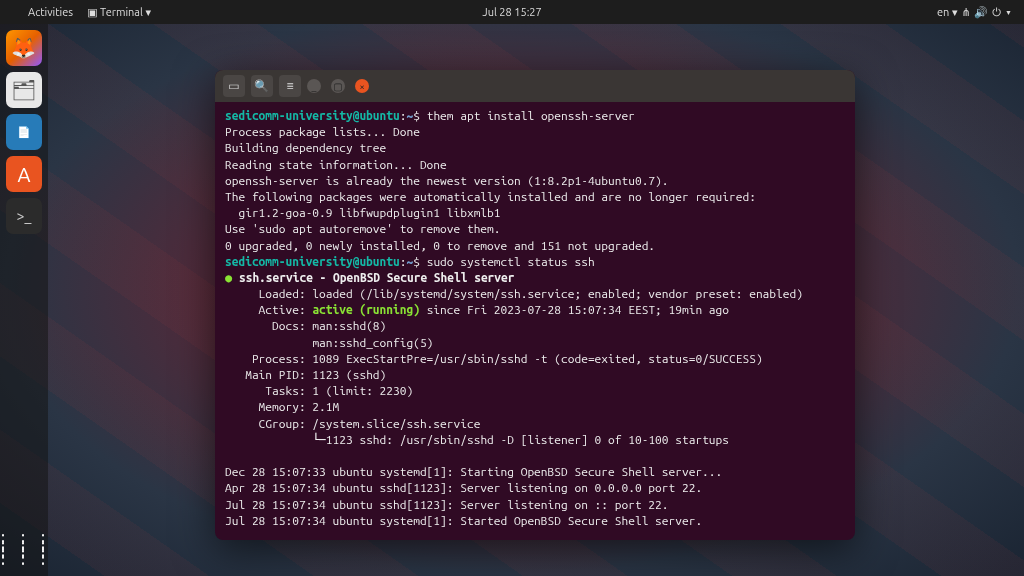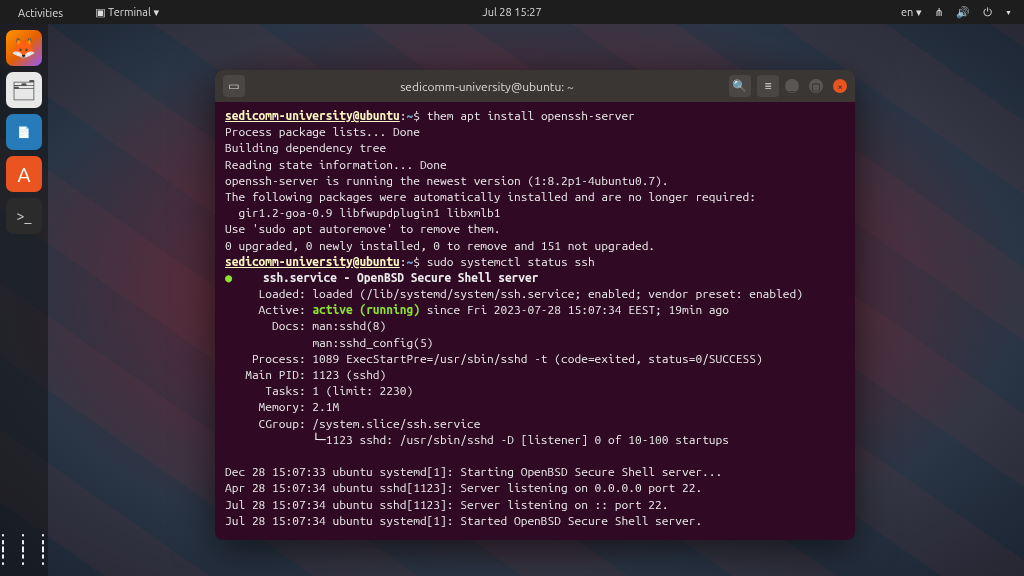--- a/index.html
+++ b/index.html
@@ -17,23 +17,23 @@
 }
 .wallpaper::before {
   content: ""; position: absolute; inset: 0;
   background-image: repeating-linear-gradient(35deg, transparent 0 60px, rgba(180,60,60,0.08) 60px 120px);
 }
 .topbar {
   position: absolute; top: 0; left: 0; right: 0; height: 24px;
   background: #1d1d1d; color: #ddd; font-size: 11px;
   display: flex; align-items: center; z-index: 10;
 }
-.tb-left { display: flex; gap: 32px; padding-left: 18px; align-items: flex-end; }
+.tb-left { display: flex; gap: 14px; padding-left: 28px; align-items: center; }
 .tb-center { position: absolute; left: 50%; transform: translateX(-50%); }
-.tb-right { margin-left: auto; display: flex; gap: 13px; padding-right: 12px; align-items: center; }
+.tb-right { margin-left: auto; display: flex; gap: 4px; padding-right: 12px; align-items: center; }
 .tb-item { cursor: pointer; }
 .dock {
   position: absolute; left: 0; top: 24px; bottom: 0; width: 48px;
   background: rgba(20,20,20,0.55); z-index: 5;
   display: flex; flex-direction: column; align-items: center; padding-top: 6px; gap: 6px;
 }
 .dock-icon {
   width: 36px; height: 36px; border-radius: 7px;
   display: flex; align-items: center; justify-content: center;
   font-size: 20px; cursor: pointer;
@@ -60,25 +60,25 @@
 .wtitle { flex: 1; text-align: center; color: #ddd; font-size: 12px; }
 .wctrls { display: flex; gap: 10px; align-items: center; }
 .wctrl { width: 14px; height: 14px; border-radius: 50%; background: #5a5654; cursor: pointer;
   display: flex; align-items: center; justify-content: center; color: #222; font-size: 10px; }
 .wctrl.close { background: #e95420; }
 .terminal-body {
   font-family: "Ubuntu Mono","DejaVu Sans Mono",monospace;
   font-size: 12px; line-height: 1.35; color: #eee;
   padding: 6px 10px; white-space: pre-wrap; word-break: break-word;
 }
-.prompt-user { color: #fef9c3; font-weight: bold; text-decoration: underline; }
+.prompt-user { color: #14b8a6; font-weight: bold; }
 .prompt-path { color: #729fcf; font-weight: bold; }
 .active { color: #8ae234; font-weight: bold; margin-top: 25px; }
 .dot { color: #8ae234; }
-.svc { font-weight: bold; margin-left: 24px; }
+.svc { font-weight: bold; }
 .tri { font-size: 7px; vertical-align: middle; }
 </style>
 </head>
 <body>
 
 <div class="wallpaper"></div>
 
 <div class="topbar">
   <div class="tb-left">
     <span class="tb-item">Activities</span>
@@ -116,21 +116,20 @@
   <div class="dock-bottom dock-icon">
     <div class="apps-grid">⋮⋮⋮<br>⋮⋮⋮<br>⋮⋮⋮</div>
   </div>
 </div>
 
 <div class="window">
   <div class="titlebar">
     <div class="tbtn">
         <span>▭</span>
       </div>
-    <div class="wtitle">sedicomm-university@ubuntu: ~</div>
     <div class="tbtn">
         <span>🔍</span>
       </div>
     <div class="tbtn">
         <span>≡</span>
       </div>
     <div class="wctrls">
       <div class="wctrl">
           <span>_</span>
         </div>
@@ -139,21 +138,21 @@
         </div>
       <div class="wctrl close">
           <span>×</span>
         </div>
     </div>
   </div>
   <div class="terminal-body"><span class="prompt-user">sedicomm-university@ubuntu</span><span>:</span><span class="prompt-path">~</span><span>$ </span><span>them apt install openssh-server</span>
 <span>Process package lists... Done</span>
 <span>Building dependency tree</span>
 <span>Reading state information... Done</span>
-<span>openssh-server is running the newest version (1:8.2p1-4ubuntu0.7).</span>
+<span>openssh-server is already the newest version (1:8.2p1-4ubuntu0.7).</span>
 <span>The following packages were automatically installed and are no longer required:</span>
 <span>  gir1.2-goa-0.9 libfwupdplugin1 libxmlb1</span>
 <span>Use 'sudo apt autoremove' to remove them.</span>
 <span>0 upgraded, 0 newly installed, 0 to remove and 151 not upgraded.</span>
 <span class="prompt-user">sedicomm-university@ubuntu</span><span>:</span><span class="prompt-path">~</span><span>$ </span><span>sudo systemctl status ssh</span>
 <span class="dot">●</span><span class="svc"> ssh.service - OpenBSD Secure Shell server</span>
 <span>     Loaded: loaded (/lib/systemd/system/ssh.service; enabled; vendor preset: enabled)</span>
 <span>     Active: </span><span class="active">active (running)</span><span> since Fri 2023-07-28 15:07:34 EEST; 19min ago</span>
 <span>       Docs: man:sshd(8)</span>
 <span>             man:sshd_config(5)</span>

